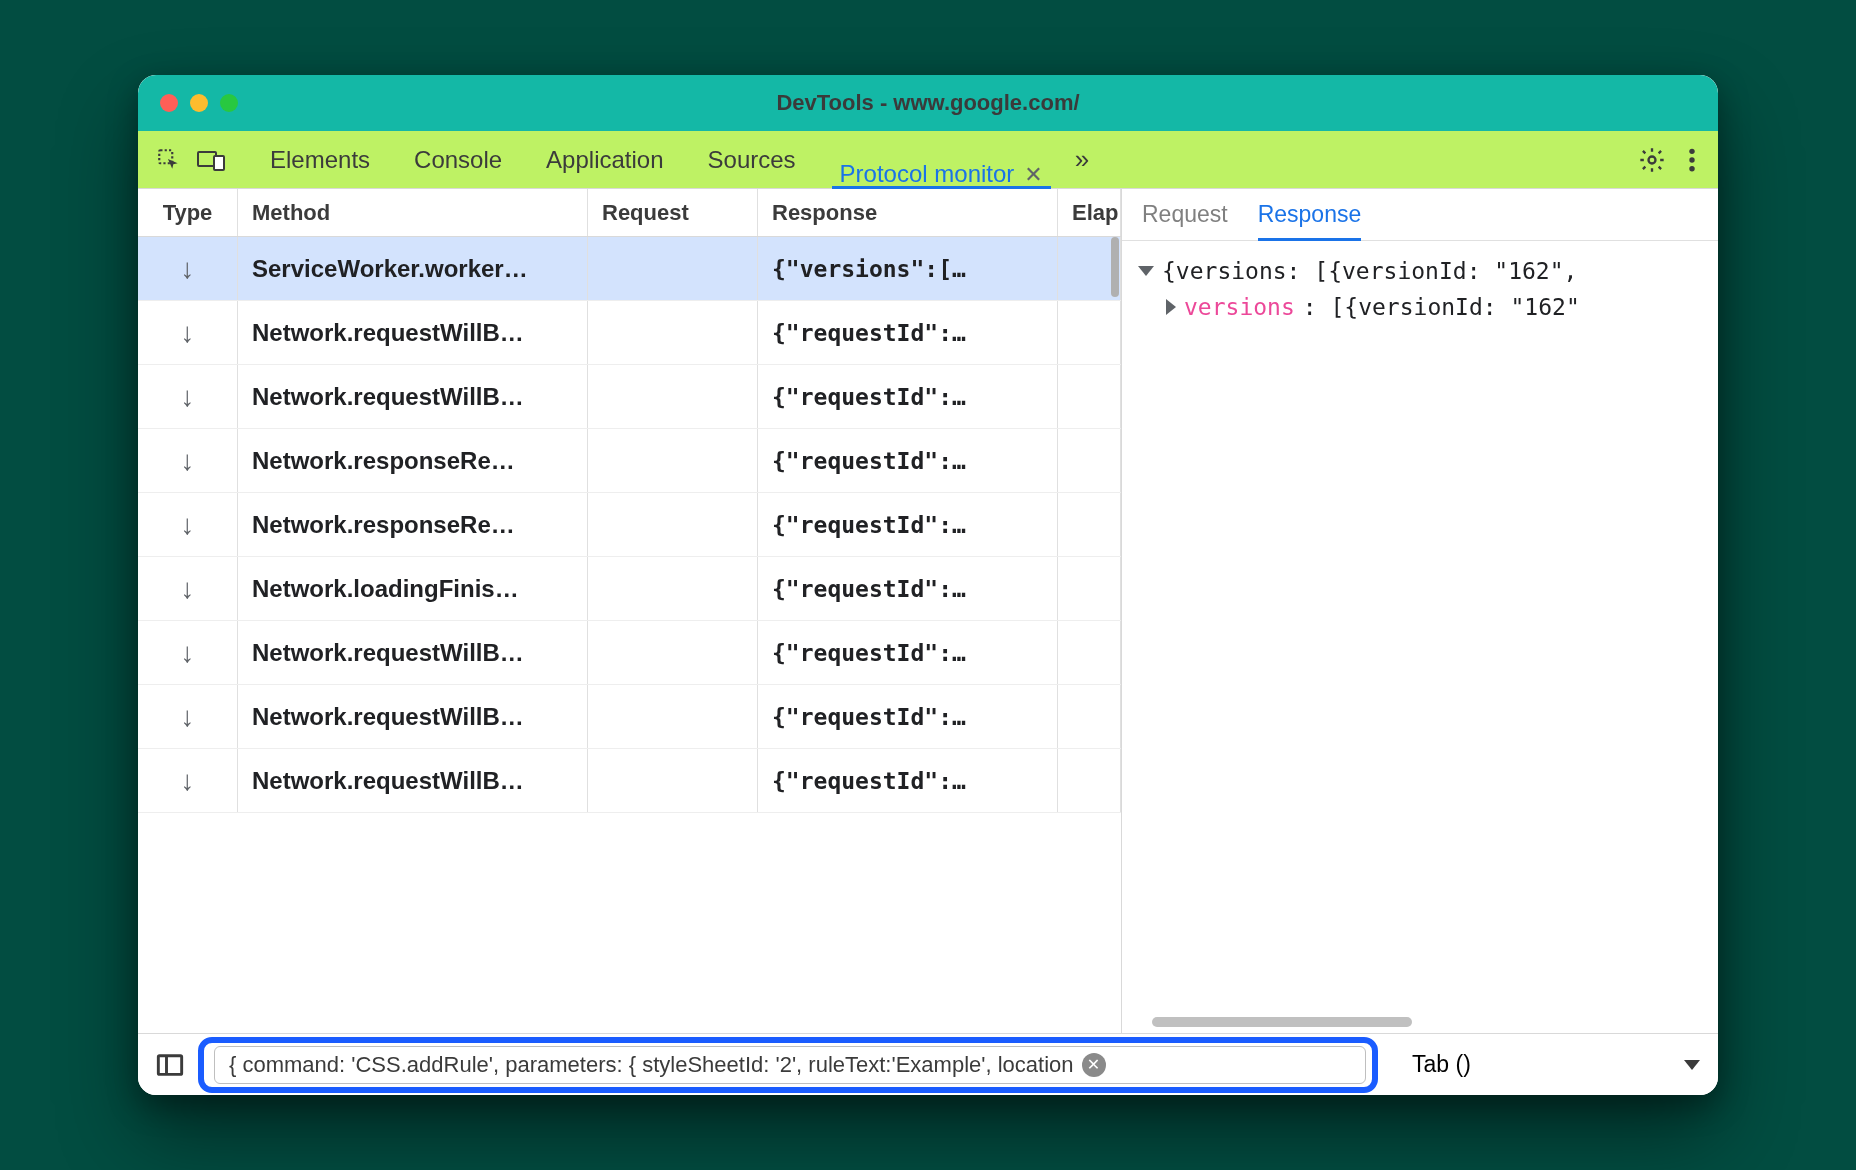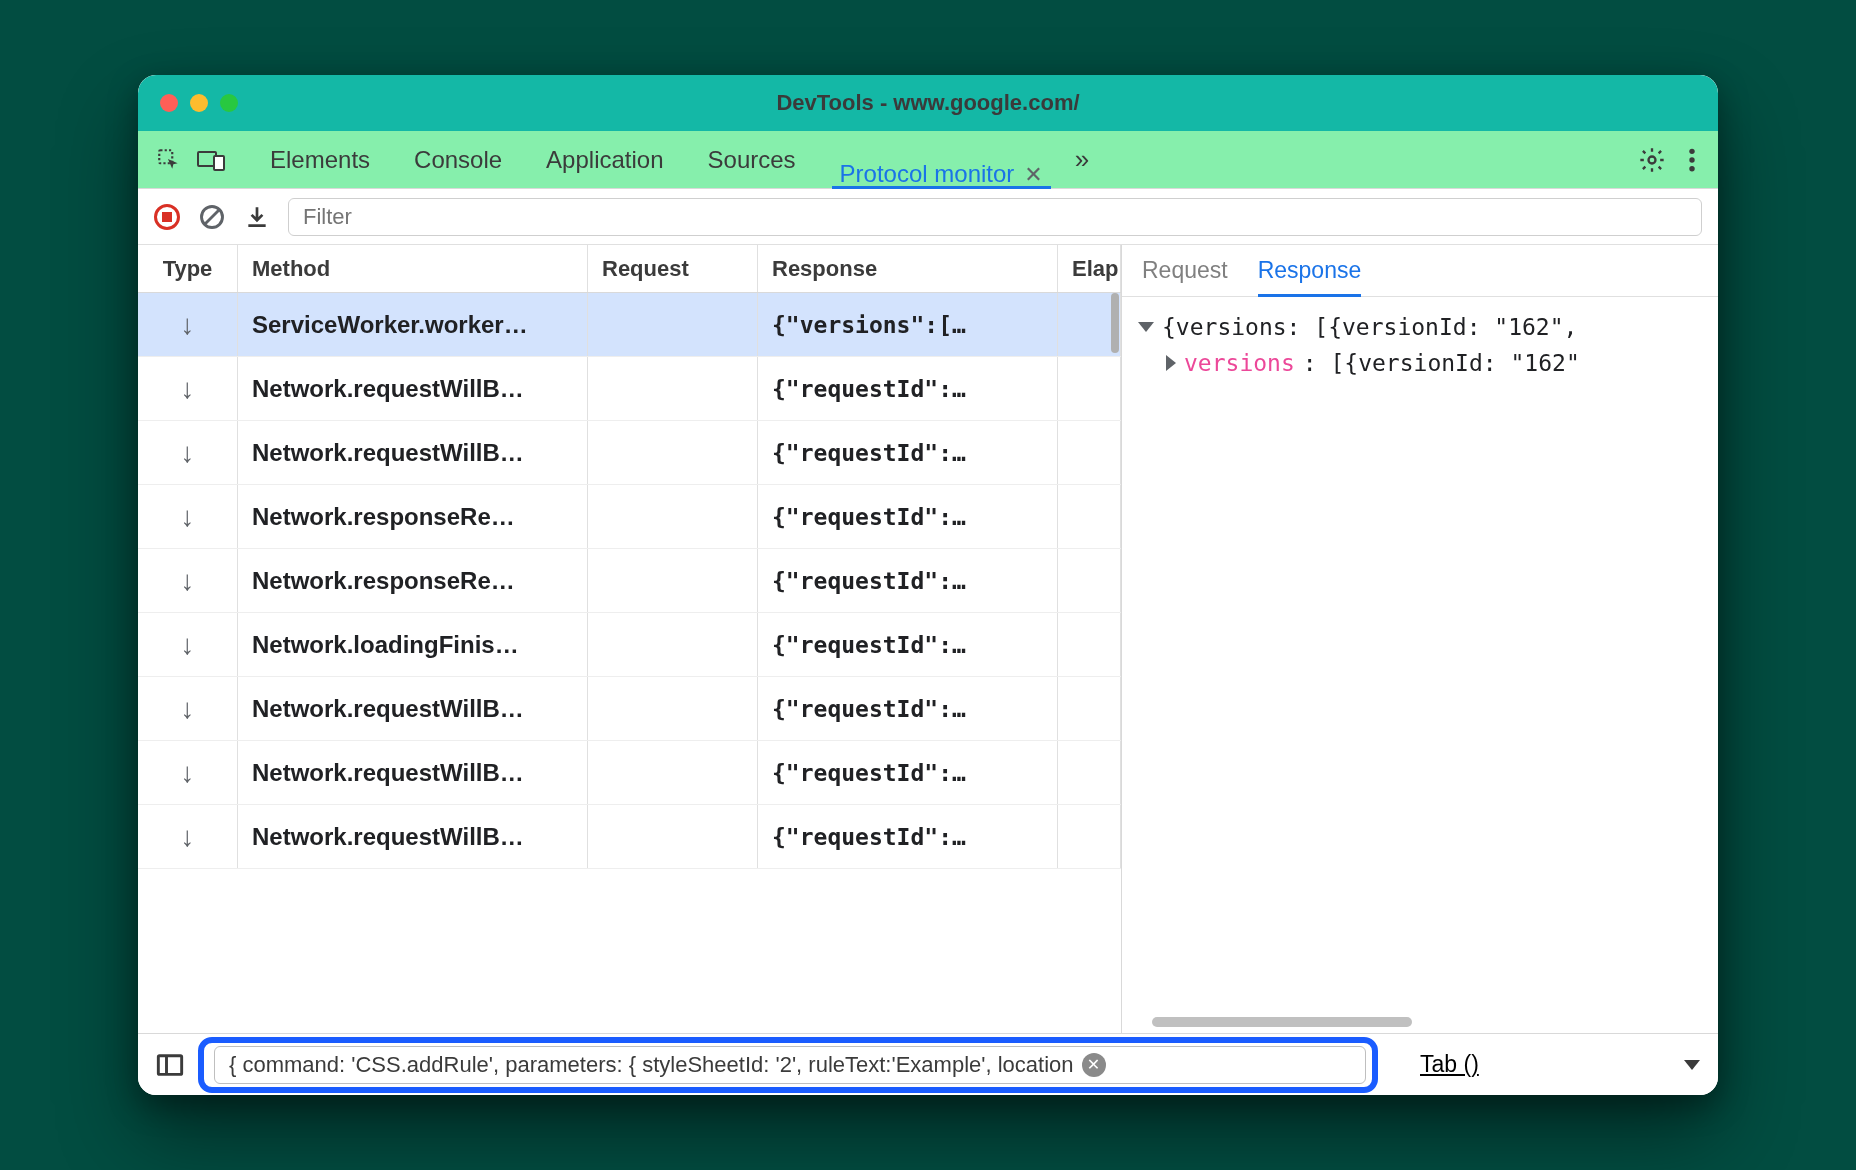--- a/index.html
+++ b/index.html
@@ -54,21 +54,21 @@
     color: #3a3a3a;
     pointer-events: none;
   }
   
   .tabstrip {
     height: 58px;
     border-bottom: 1px solid #d9d9d9;
     display: flex;
     align-items: center;
     padding: 0 12px;
-    background: #86efac;
+    background: #bef264;
   }
   .tabstrip .left-icons { display:flex; gap:14px; align-items:center; margin-right:22px; margin-left:6px;}
   .tabstrip .tab {
     padding: 0 22px;
     height: 100%;
     display: flex;
     align-items: center;
     font-size: 24px;
     color: #3b3b3b;
     cursor: pointer;
@@ -315,35 +315,20 @@
       <span class="icon-btn">
         <svg width="8" height="26" viewBox="0 0 6 24" fill="#3b3b3b">
             <circle cx="3" cy="4" r="2.5"></circle>
             <circle cx="3" cy="12" r="2.5"></circle>
             <circle cx="3" cy="20" r="2.5"></circle>
           </svg>
       </span>
     </div>
   </div>
 
-  <div class="toolbar">
-    <span class="rec-btn"></span>
-    <span class="icon-btn">
-      <svg width="28" height="28" viewBox="0 0 24 24" fill="none" stroke="#5f6368" stroke-width="2.5">
-        <circle cx="12" cy="12" r="9"></circle>
-          <path d="M6 18 L18 6"></path>
-      </svg>
-    </span>
-    <span class="icon-btn">
-      <svg width="26" height="26" viewBox="0 0 24 24" fill="none" stroke="#3b3b3b" stroke-width="2.5">
-        <path d="M12 3v12M7 10l5 5 5-5M4 20h16"></path>
-      </svg>
-    </span>
-    <input class="filter-input" placeholder="Filter" style="">
-  </div>
 
   <div class="main">
     <div class="left-pane">
       <div class="thead">
         <div class="col col-type">Type</div>
         <div class="col col-method">Method</div>
         <div class="col col-request">Request</div>
         <div class="col col-response">Response</div>
         <div class="col col-elapsed">
           <span>Elap..</span>
@@ -444,17 +429,17 @@
         <rect x="2" y="2" width="20" height="16" rx="1"></rect>
           <path d="M9 2v16"></path>
       </svg>
     </span>
     <div class="cmd-wrap">
       <div class="cmd-inner">
         <span style="overflow:hidden;text-overflow:clip;">{ command: 'CSS.addRule', parameters: { styleSheetId: '2', ruleText:'Example', location</span>
         <span class="cmd-clear">✕</span>
       </div>
     </div>
-    <span style="margin-left:28px;text-decoration:underline;">Tab ()</span>
+    <span style="margin-left:20px;">Tab ()</span>
     <span class="caret-down-sm"></span>
   </div>
 
 </div>
 
 </body></html>

